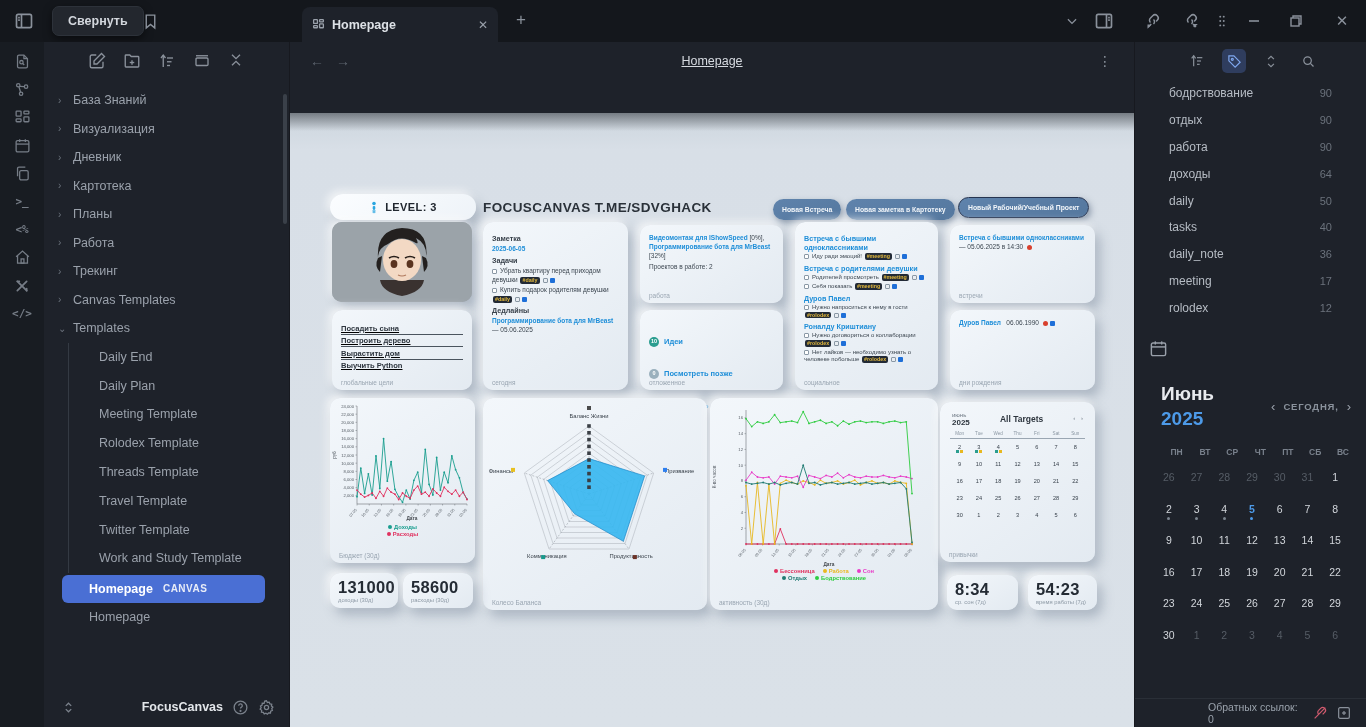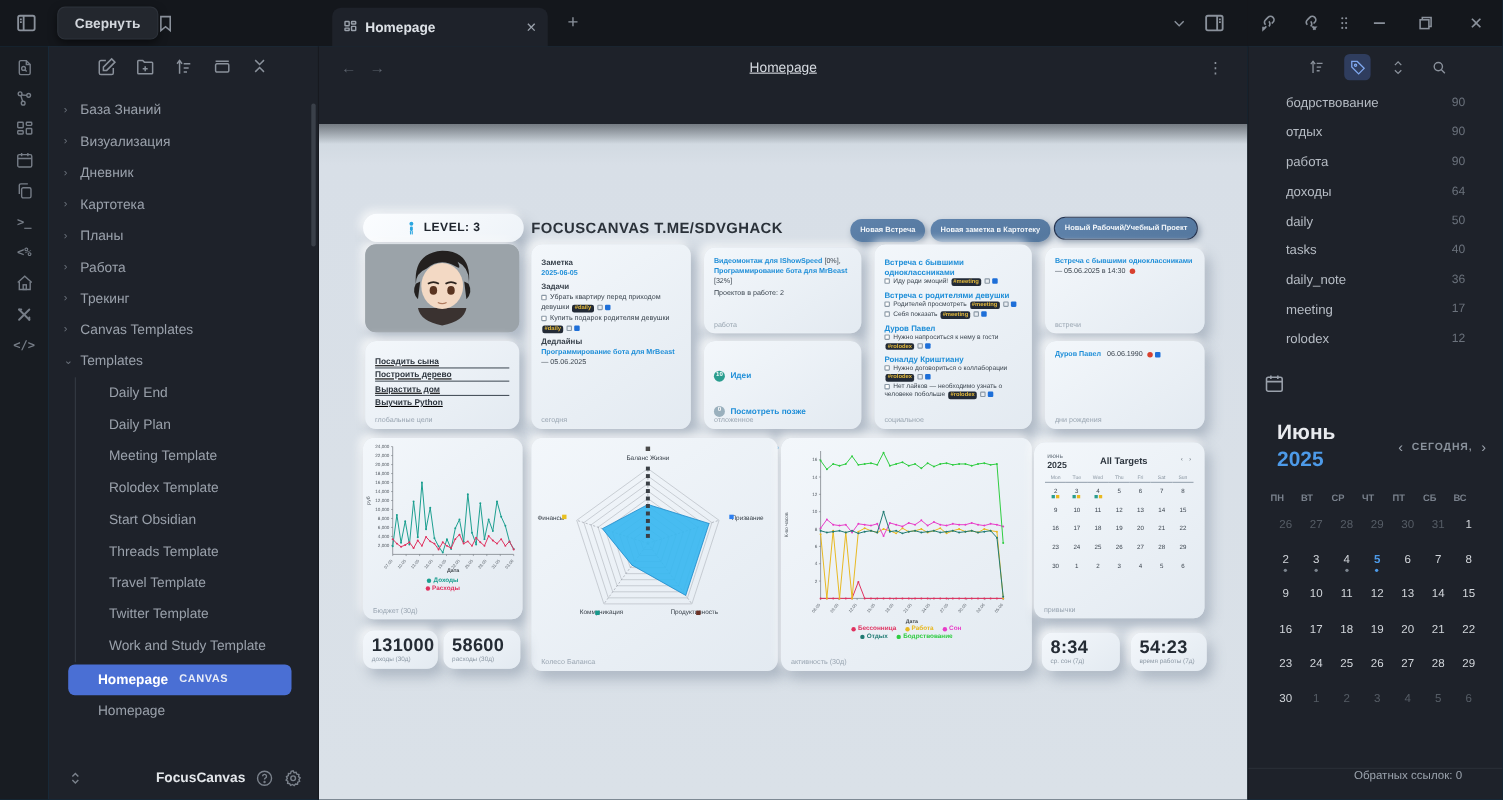--- a/index.html
+++ b/index.html
@@ -119,27 +119,27 @@
   .tag-count { color:#6b727c; font-size:11px; }
   .pane-tab { position:absolute; left:14px; top:297px; width:24px; height:24px; color:#9aa1ab; cursor:pointer; }
   .cal { position:absolute; left:0; top:340px; width:232px; }
   .cal-head { display:flex; padding:0 16px 0 26px; align-items:center; }
   .cal-month { font-size:19px; font-weight:bold; color:#e8eaee; line-height:1.3; }
   .cal-year { font-size:19px; font-weight:bold; color:#4d9ae8; line-height:1.3; }
   .cal-right { margin-left:auto; display:flex; align-items:center; gap:8px; }
   .cal-today { color:#8a929c; font-size:9.5px; font-weight:bold; letter-spacing:.8px; }
   .cal-chev { color:#9aa1ab; font-size:13px; cursor:pointer; }
   .cal-grid { display:grid; grid-template-columns:repeat(7,1fr); padding:10px 18px 0 20px; row-gap:0; }
-  .cal-wd { text-align:left; font-size:8.5px; font-weight:bold; color:#79818c; padding:6px 0 10px 0; }
+  .cal-wd { text-align:right; font-size:8.5px; font-weight:bold; color:#79818c; padding:6px 0 10px 0; }
   .cal-day { text-align:center; font-size:10.5px; color:#d2d6db; height:31.5px; position:relative; cursor:pointer; padding-top:4px; }
   .cal-day.faded { color:#565d66; }
   .cal-day.today { color:#4d9ae8; font-weight:bold; }
   .cal-dot { position:absolute; left:50%; margin-left:-1.5px; top:18px; width:3px; height:3px; border-radius:50%; background:#7c858f; }
   .cal-day.today .cal-dot { background:#4d9ae8; }
-  .backlinks { position:absolute; left:0; right:0; bottom:0; height:29px; border-top:1px solid #2a2f37; display:flex; align-items:center; padding:0 14px 0 73px; gap:8px;flex-direction:column; }
+  .backlinks { position:absolute; left:0; right:0; bottom:0; height:29px; border-top:1px solid #2a2f37; display:flex; align-items:center; padding:0 14px 0 73px; gap:8px; }
   .backlinks-text { color:#9aa2ac; font-size:10.5px; flex:1; }
 
   text { font-family:"Liberation Sans","DejaVu Sans",sans-serif; }
 </style>
 </head>
 <body>
 
 <div class="app">
 
   <div class="titlebar">
@@ -362,21 +362,20 @@
         </div>
         <div class="folder-row">
           <span class="chev">⌄</span>
           <span>Templates</span>
         </div>
         <div class="children">
           <div class="child-row">Daily End</div>
           <div class="child-row">Daily Plan</div>
           <div class="child-row">Meeting Template</div>
           <div class="child-row">Rolodex Template</div>
-          <div class="child-row">Start Obsidian</div>
           <div class="child-row">Threads Template</div>
           <div class="child-row">Travel Template</div>
           <div class="child-row">Twitter Template</div>
           <div class="child-row">Work and Study Template</div>
         </div>
         <div class="selected-row">
           <span class="sel-label">Homepage</span>
           <span class="sel-badge">CANVAS</span>
         </div>
         <div class="plain-row">Homepage</div>

